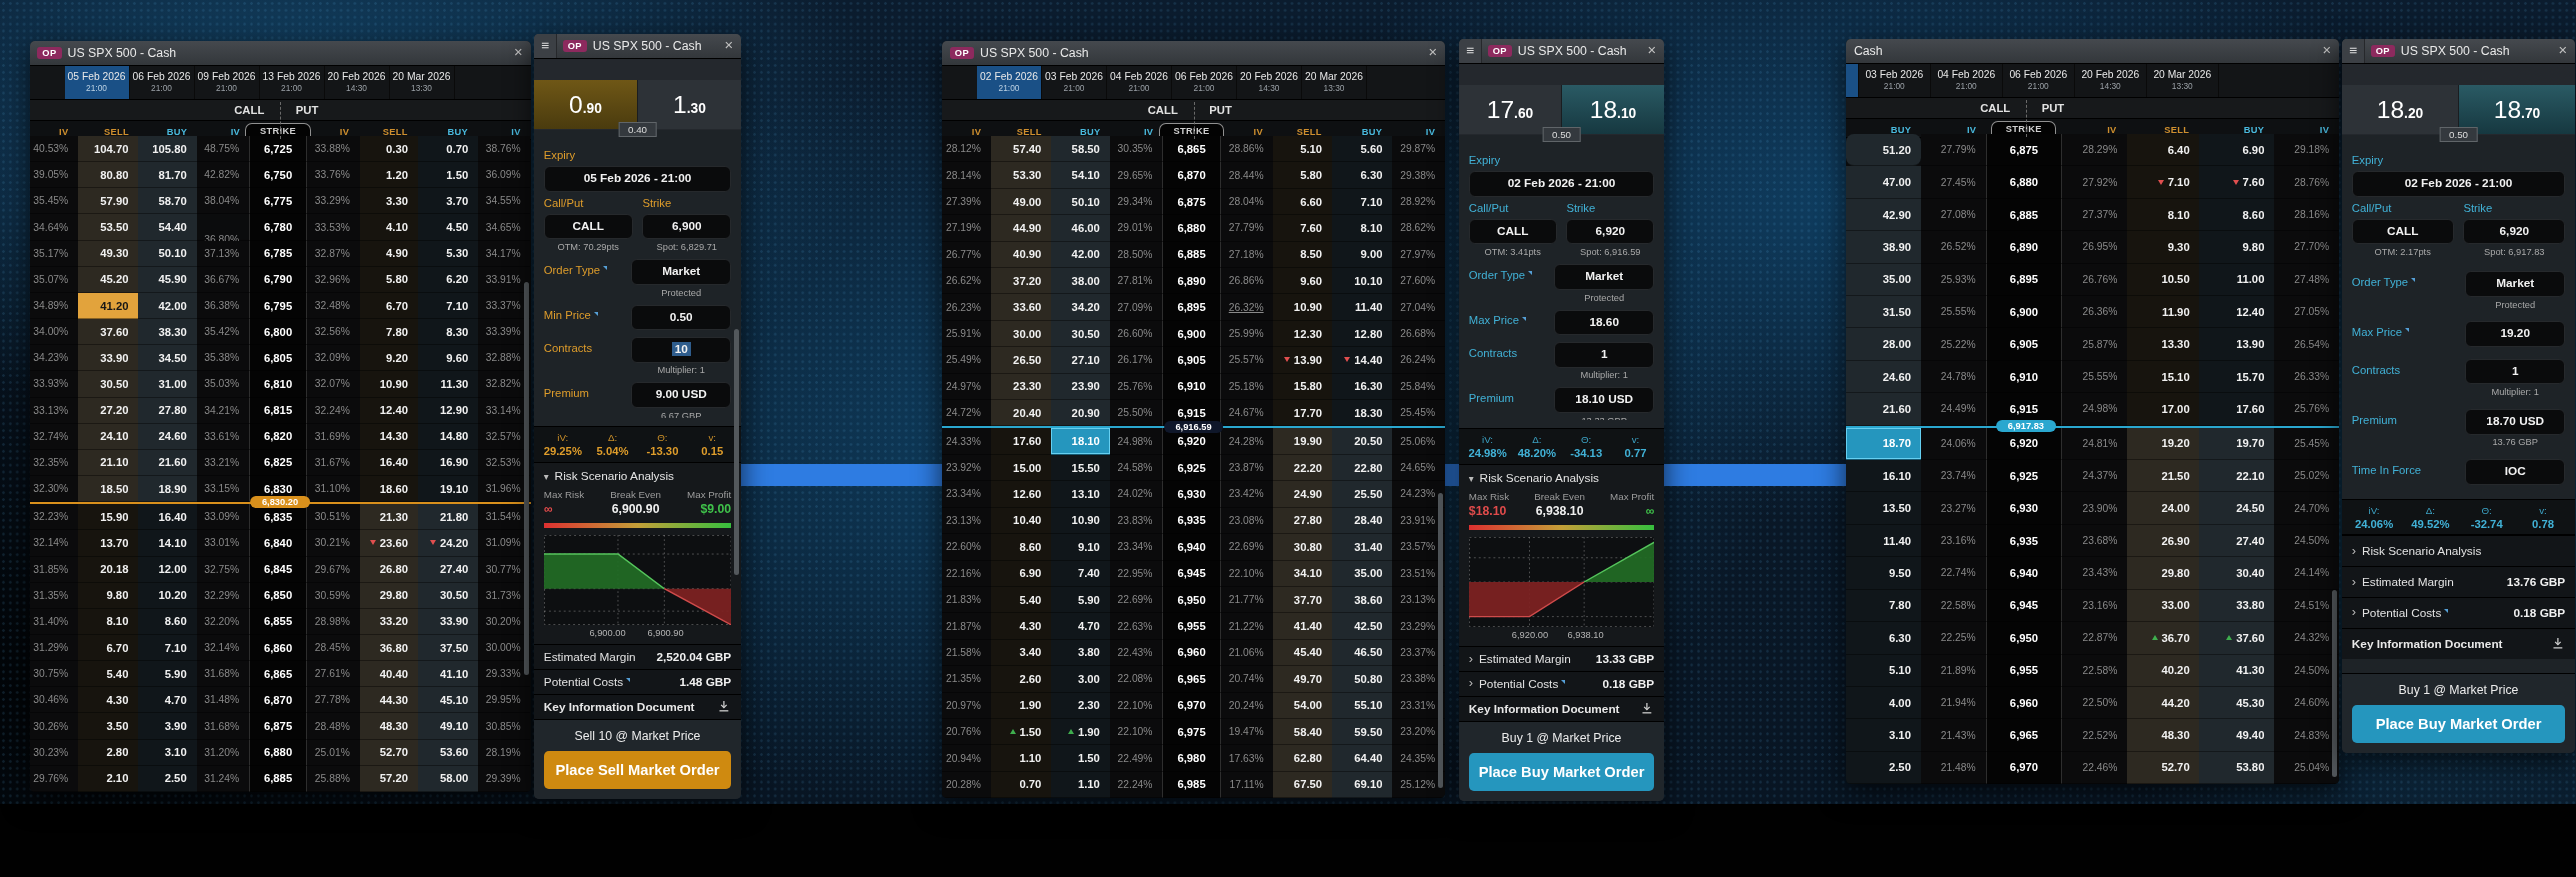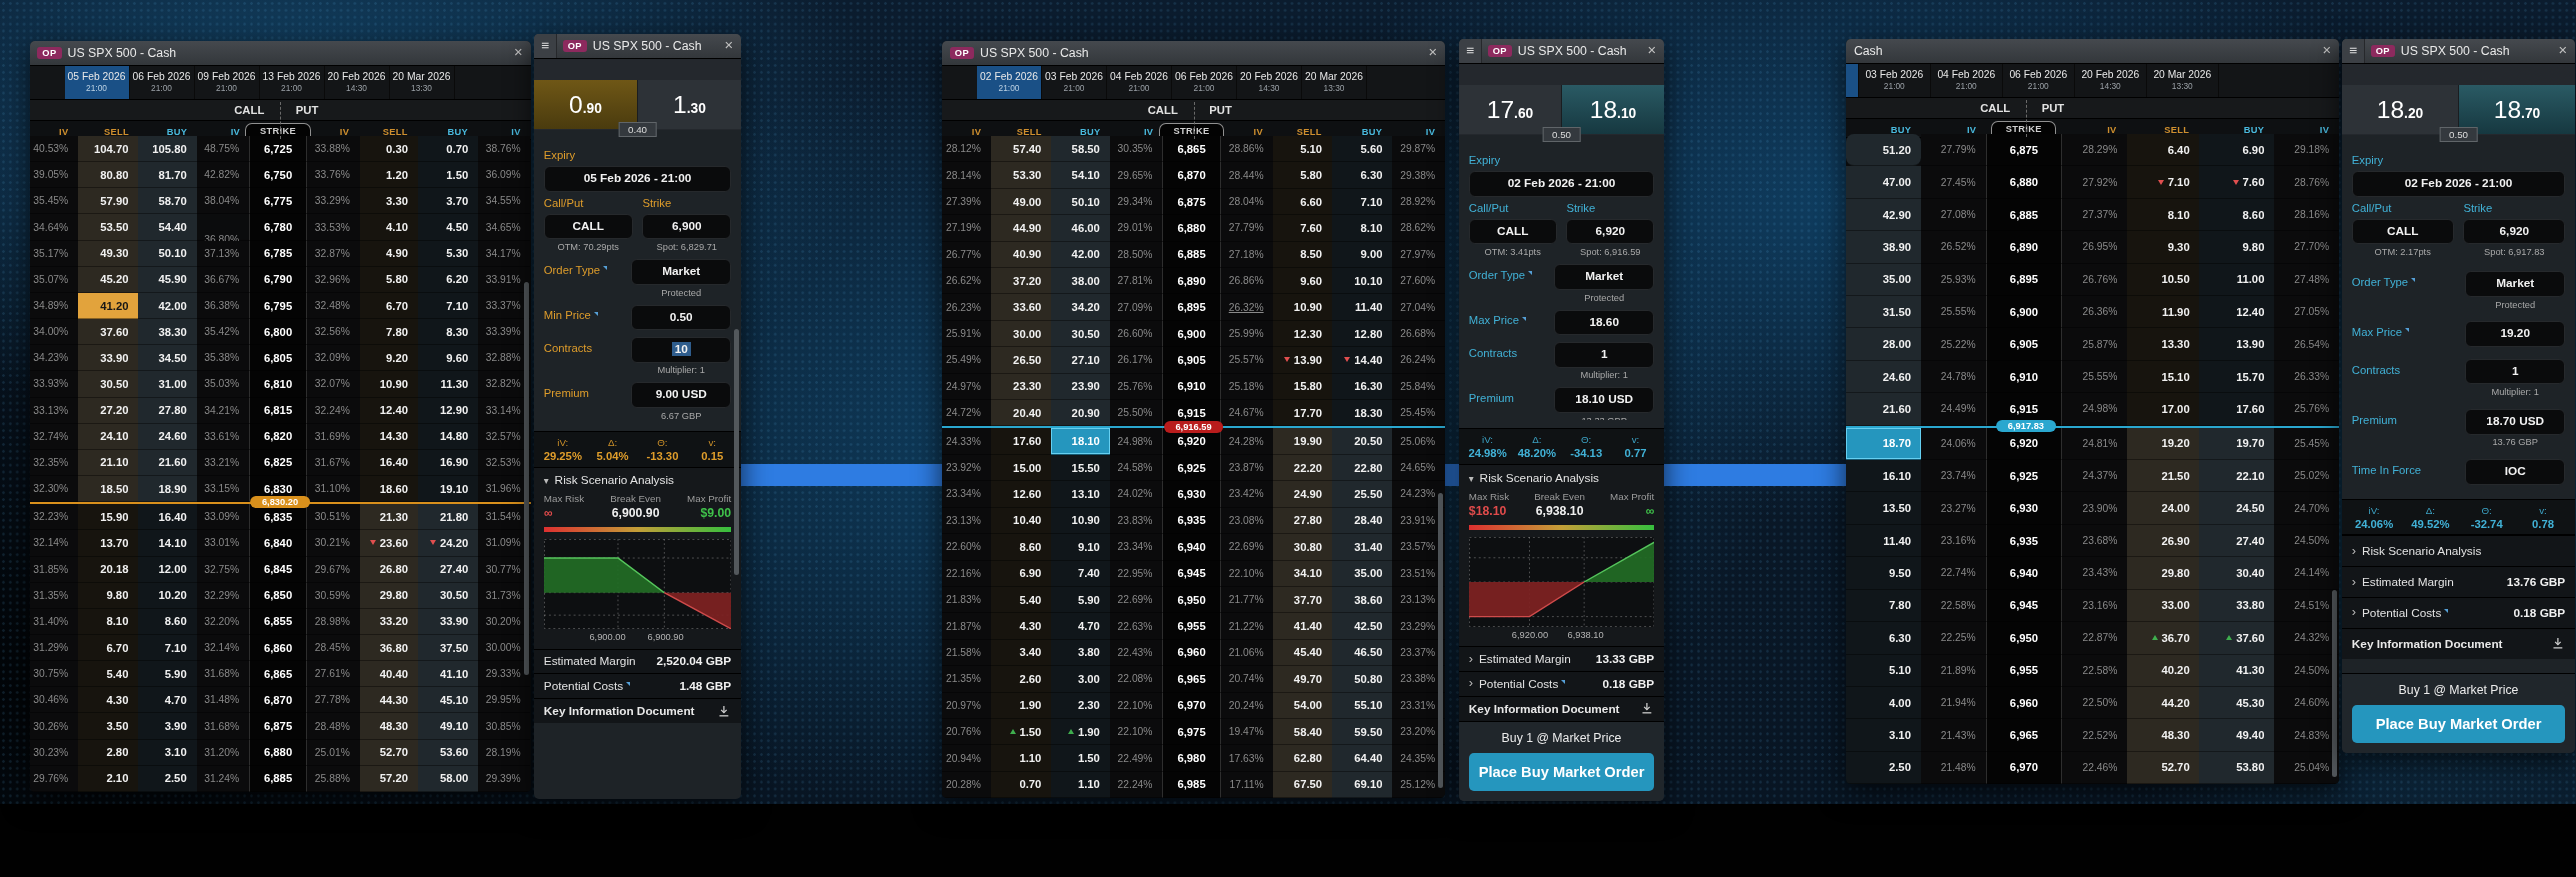--- a/index.html
+++ b/index.html
@@ -643,21 +643,21 @@
           <span class="cell t-cp" style="flex-grow: 13; flex-basis: 0px;">20.40</span>
           <span class="cell t-cb" style="flex-grow: 12.5; flex-basis: 0px;">20.90</span>
           <span class="cell t-iv" style="flex-grow: 11; flex-basis: 0px;">25.50%</span>
           <span class="cell t-st" style="flex-grow: 14.5; flex-basis: 0px;">6,915</span>
           <span class="cell t-iv" style="flex-grow: 11; flex-basis: 0px;">24.67%</span>
           <span class="cell t-pp" style="flex-grow: 12.5; flex-basis: 0px;">17.70</span>
           <span class="cell t-pb" style="flex-grow: 13; flex-basis: 0px;">18.30</span>
           <span class="cell t-iv" style="flex-grow: 11; flex-basis: 0px;">25.45%</span>
         </div>
         <div class="spotline" style="border-top-color: rgb(42, 167, 207);">
-          <span class="spot-pill" style="background: #b91c1c; left: 50%;">6,916.59</span>
+          <span class="spot-pill" style="background: #0f172a; left: 50%;">6,916.59</span>
         </div>
         <div class="row pitm">
           <span class="cell t-iv" style="flex-grow: 10; flex-basis: 0px;">24.33%</span>
           <span class="cell t-cp" style="flex-grow: 13; flex-basis: 0px;">17.60</span>
           <span class="cell t-cb hl-c" style="flex-grow: 12.5; flex-basis: 0px;">18.10</span>
           <span class="cell t-iv" style="flex-grow: 11; flex-basis: 0px;">24.98%</span>
           <span class="cell t-st" style="flex-grow: 14.5; flex-basis: 0px;">6,920</span>
           <span class="cell t-iv" style="flex-grow: 11; flex-basis: 0px;">24.28%</span>
           <span class="cell t-pp" style="flex-grow: 12.5; flex-basis: 0px;">19.90</span>
           <span class="cell t-pb" style="flex-grow: 13; flex-basis: 0px;">20.50</span>
@@ -1180,20 +1180,24 @@
       <span class="mv">1.48 GBP</span>
     </div>
     <div class="mrow kidrow">
       <span class="ml">Key Information Document</span>
       <svg class="dl" width="13.8" height="12.8" viewBox="0 0 14 13">
           <path d="M7 1v6.5" stroke="#cfcfcf" stroke-width="1.3" fill="none"></path>
           <path d="M4.2 5 7 7.8 9.8 5" stroke="#cfcfcf" stroke-width="1.3" fill="none"></path>
           <path d="M2.5 11h9" stroke="#cfcfcf" stroke-width="1.3"></path>
         </svg>
     </div>
+    <div class="tfoot">
+      <div class="summ">Sell 10 @ Market Price</div>
+      <button class="place orange">Place Sell Market Order</button>
+    </div>
     <div class="vscroll" style="top:295px;height:246px"></div>
   </div>
 
   <div class="panel ticket buy" style="left:1459px;top:39px;width:205px;height:762px">
     <div class="titlebar">
       <span class="menu-btn">≡</span>
       <span class="op-badge">OP</span>
       <span class="wtitle">US SPX 500 - Cash</span>
       <span class="close-btn">×</span>
     </div>

